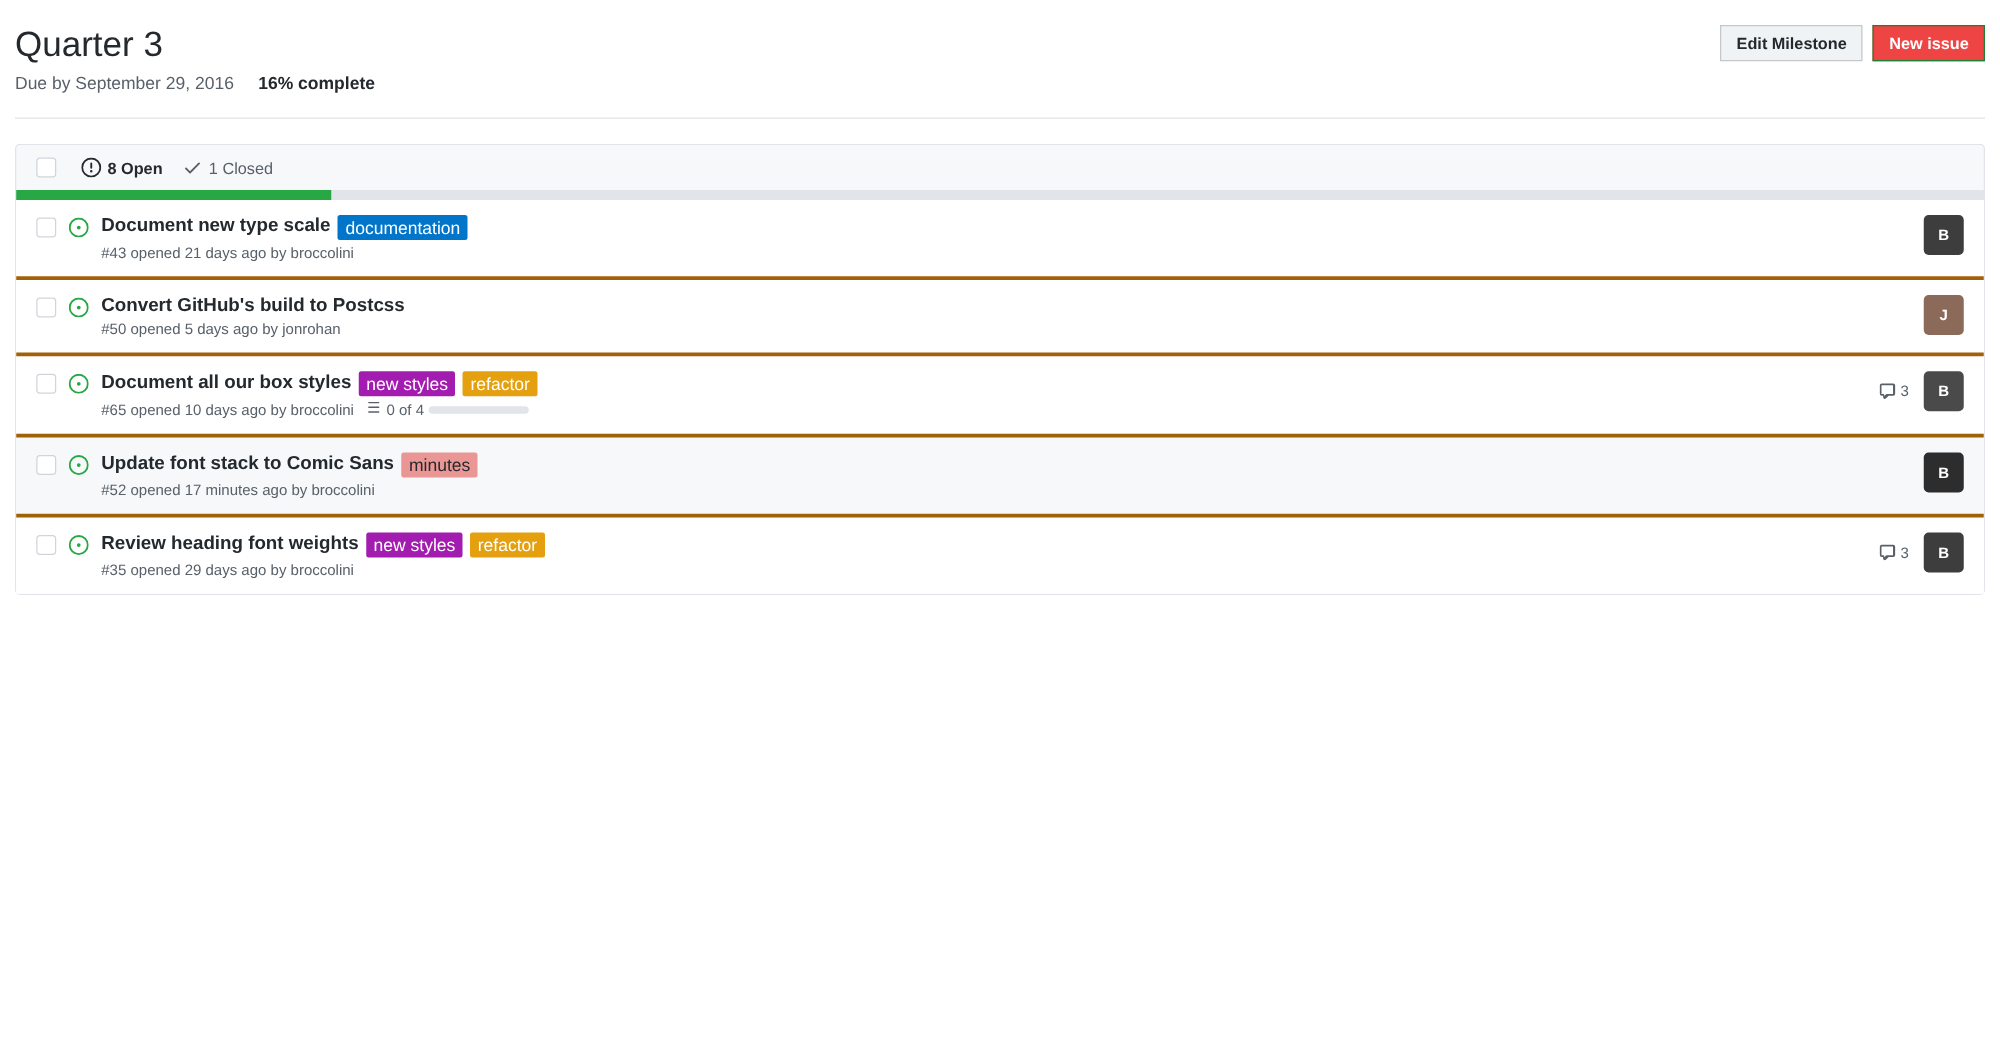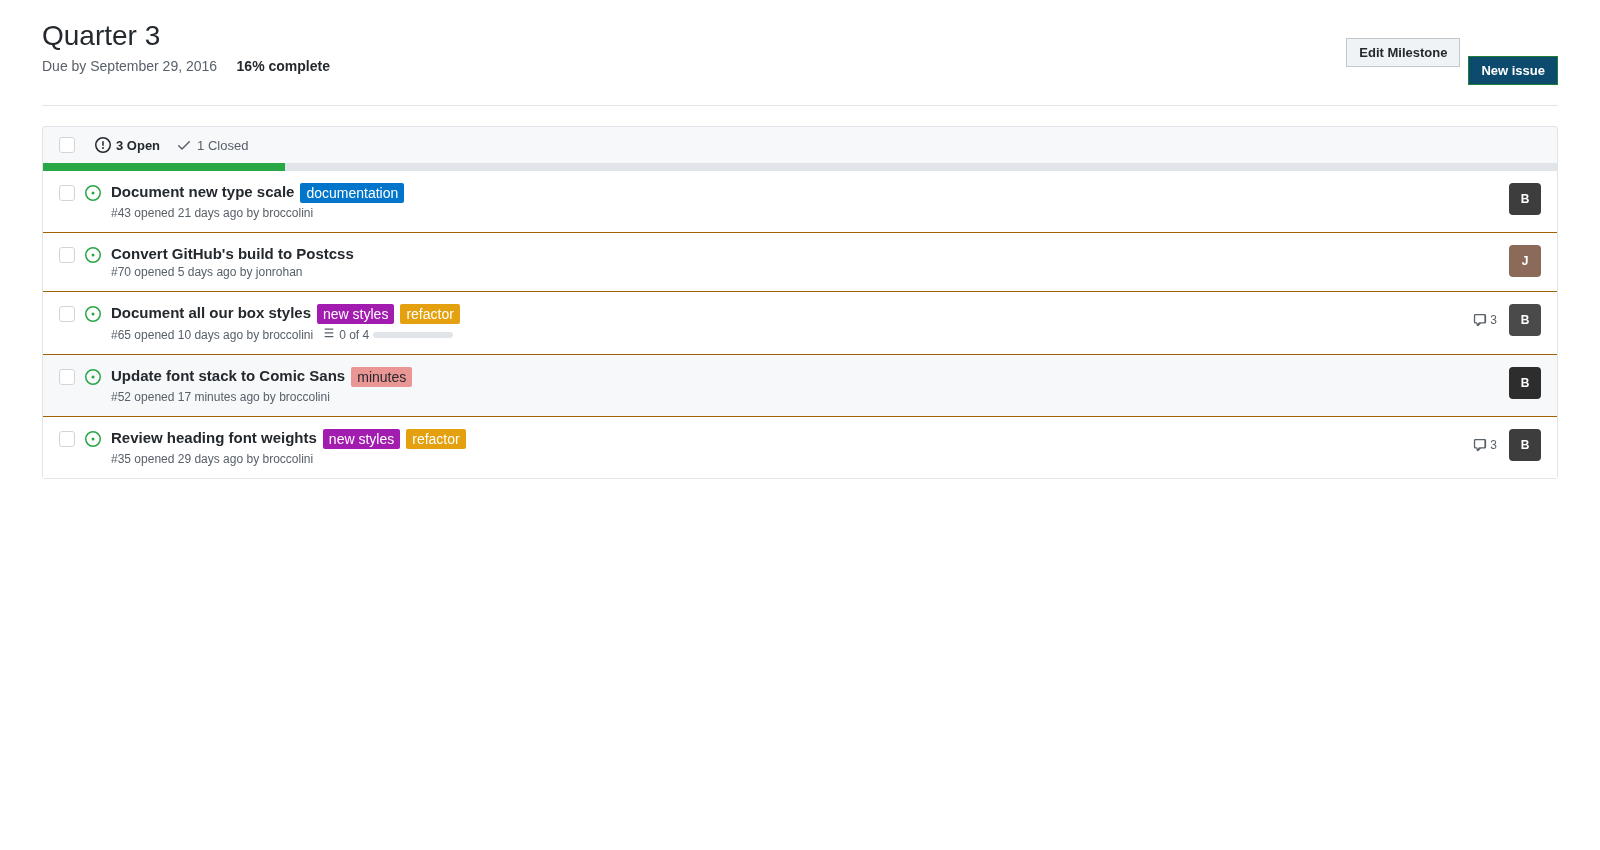--- a/index.html
+++ b/index.html
@@ -5,21 +5,21 @@
     * { box-sizing: border-box; margin: 0; padding: 0; }
     body {
       font-family: -apple-system, BlinkMacSystemFont, "Segoe UI", Helvetica, Arial, sans-serif;
       font-size: 14px;
       color: #24292e;
       background: #fff;
     }
 
     .page-wrapper {
       max-width: 1600px;
-      padding: 20px 42px;
+      padding: 20px 12px;
     }
 
     .header {
       display: flex;
       justify-content: space-between;
       align-items: flex-start;
       margin-bottom: 10px;
     }
 
     .header-left h1 {
@@ -49,24 +49,23 @@
       border: 1px solid;
     }
 
     .btn-default {
       background: #eff3f6;
       border-color: rgba(27,31,35,.2);
       color: #24292e;
     }
 
     .btn-green {
-      background: #0c4a6e;
+      background: #ef4444;
       border-color: #1e7e34;
       color: #fff;
-      margin-top: 36px;
     }
 
     .divider {
       border: none;
       border-top: 1px solid #e1e4e8;
       margin: 20px 0 0;
     }
 
     .issues-header {
       background: #f6f8fa;
@@ -125,21 +124,21 @@
     .issues-list {
       border: 1px solid #e1e4e8;
       border-top: none;
       border-radius: 0 0 4px 4px;
     }
 
     .issue-row {
       display: flex;
       align-items: flex-start;
       padding: 12px 16px;
-      border-top: 1px solid #a16207;
+      border-top: 3px solid #a16207;
       background: #fff;
       gap: 10px;
     }
 
     .issue-row:first-child {
       border-top: none;
     }
 
     .issue-row.highlighted {
       background: #f6f8fa;
@@ -298,21 +297,21 @@
 
   <div class="issues-header">
     <div class="issues-header-check"></div>
     <div class="issues-header-counts">
       <div class="count-open">
         <span style="display:inline-flex;align-items:center;">
           <svg width="16" height="16" viewBox="0 0 16 16" fill="currentColor">
             <path d="M8 1.5a6.5 6.5 0 100 13 6.5 6.5 0 000-13zM0 8a8 8 0 1116 0A8 8 0 010 8zm9 3a1 1 0 11-2 0 1 1 0 012 0zm-.25-6.25a.75.75 0 00-1.5 0v3.5a.75.75 0 001.5 0v-3.5z"></path>
           </svg>
         </span>
-        <span>3 Open</span>
+        <span>8 Open</span>
       </div>
       <div class="count-closed">
         <span style="display:inline-flex;align-items:center;">
           <svg width="16" height="16" viewBox="0 0 16 16" fill="currentColor">
             <path d="M13.78 4.22a.75.75 0 010 1.06l-7.25 7.25a.75.75 0 01-1.06 0L2.22 9.28a.75.75 0 011.06-1.06L6 10.94l6.72-6.72a.75.75 0 011.06 0z"></path>
           </svg>
         </span>
         <span>1 Closed</span>
       </div>
     </div>
@@ -353,21 +352,21 @@
         <path d="M8 9.5a1.5 1.5 0 100-3 1.5 1.5 0 000 3z"></path>
             <path fill-rule="evenodd" d="M8 0a8 8 0 100 16A8 8 0 008 0zM1.5 8a6.5 6.5 0 1113 0 6.5 6.5 0 01-13 0z"></path>
       </svg>
     </div>
     <div class="issue-content">
       <div class="issue-title-row">
         <span class="issue-title">Convert GitHub's build to Postcss</span>
 
       </div>
       <div class="issue-meta">
-        <span>#70 opened 5 days ago by jonrohan</span>
+        <span>#50 opened 5 days ago by jonrohan</span>
 
       </div>
     </div>
     <div class="issue-right">
 
       <div class="avatar-placeholder" style="background:#8b6a5a;">J</div>
     </div>
   </div>
       <div class="issue-row">
     <div class="issue-check"></div>

